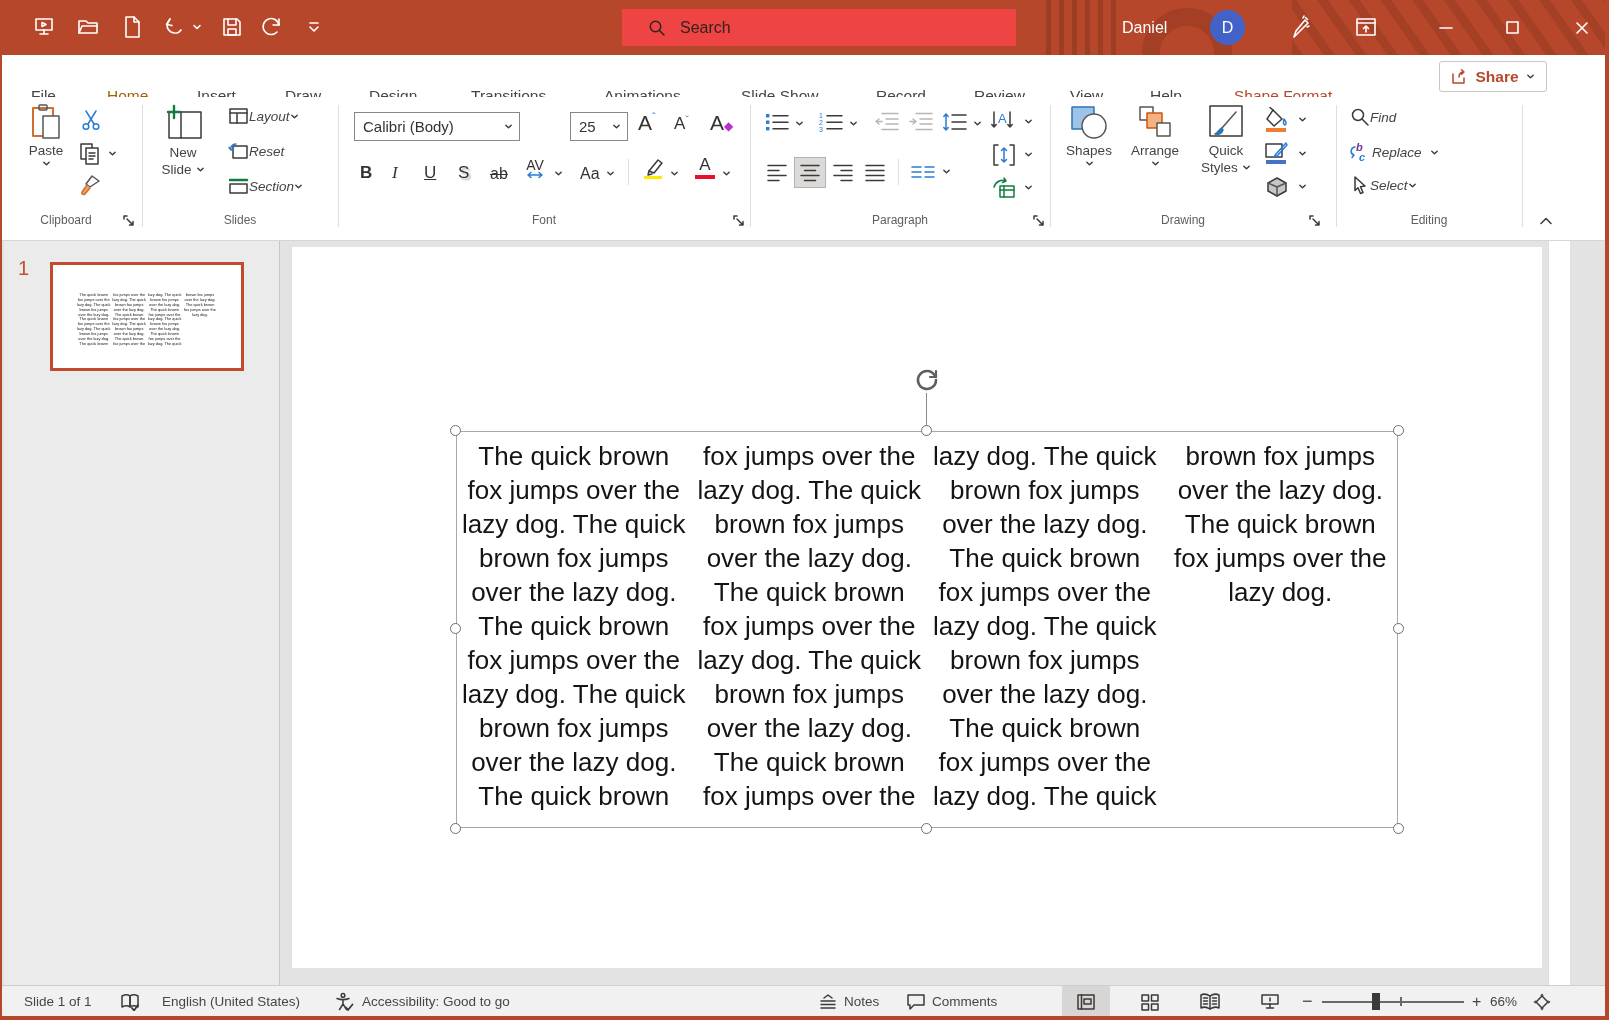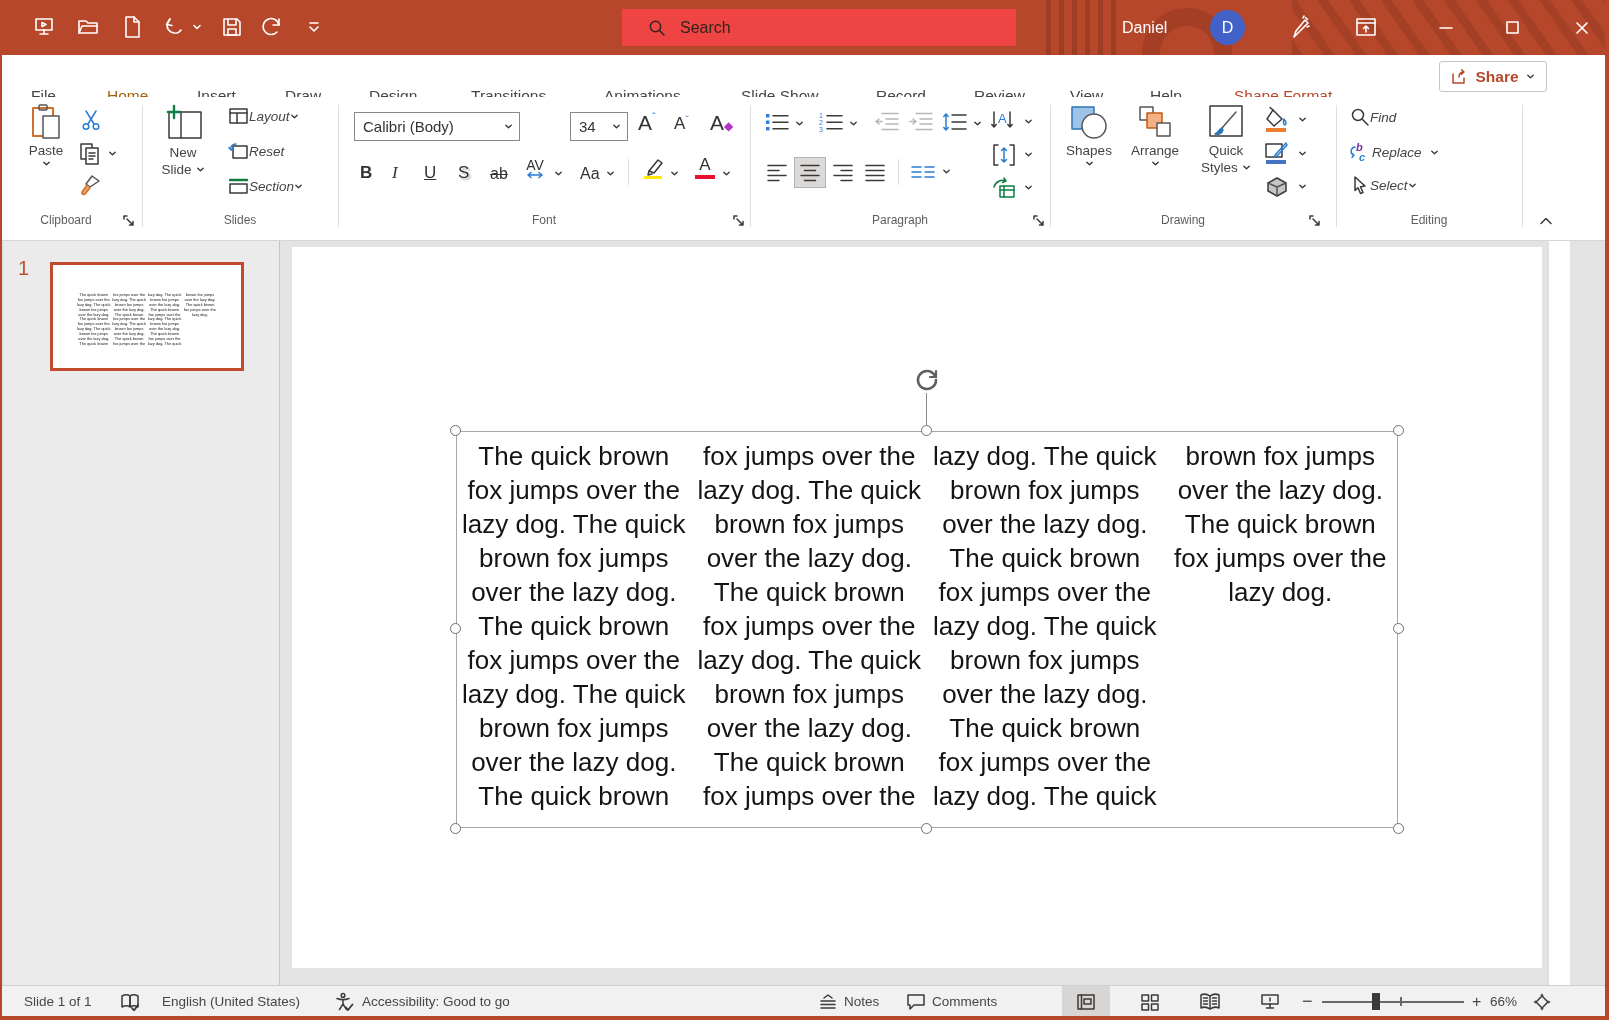--- a/index.html
+++ b/index.html
@@ -288,21 +288,21 @@
     <div class="glabel" style="left:150px;width:176px;">Slides</div>
     <div class="gsep" style="left:336px;"></div>
 
     <div class="combo" style="left:352px;top:15px;width:166px;">
       <span>Calibri (Body)</span>
       <svg class="ic chev" viewBox="0 0 10 10">
           <path d="M2 3.5 L5 6.5 L8 3.5"></path>
         </svg>
     </div>
     <div class="combo" style="left:568px;top:15px;width:58px;">
-      <span>34</span>
+      <span>25</span>
       <svg class="ic chev" viewBox="0 0 10 10">
           <path d="M2 3.5 L5 6.5 L8 3.5"></path>
         </svg>
     </div>
     <div class="abs" style="left:636px;top:14px;font-size:21px;color:#333;">A<span style="font-size:11px;color:#2b7cd3;vertical-align:top;">ˆ</span></div>
     <div class="abs" style="left:672px;top:17px;font-size:17px;color:#333;">A<span style="font-size:11px;color:#2b7cd3;vertical-align:top;">ˇ</span></div>
     <div class="abs" style="left:708px;top:14px;font-size:21px;color:#333;">A<span style="font-size:12px;color:#b334c6;">◆</span></div>
 
     <div class="fbtn" style="left:358px;font-weight:700;">B</div>
     <div class="fbtn" style="left:390px;font-style:italic;font-family:'Liberation Serif',serif;">I</div>

